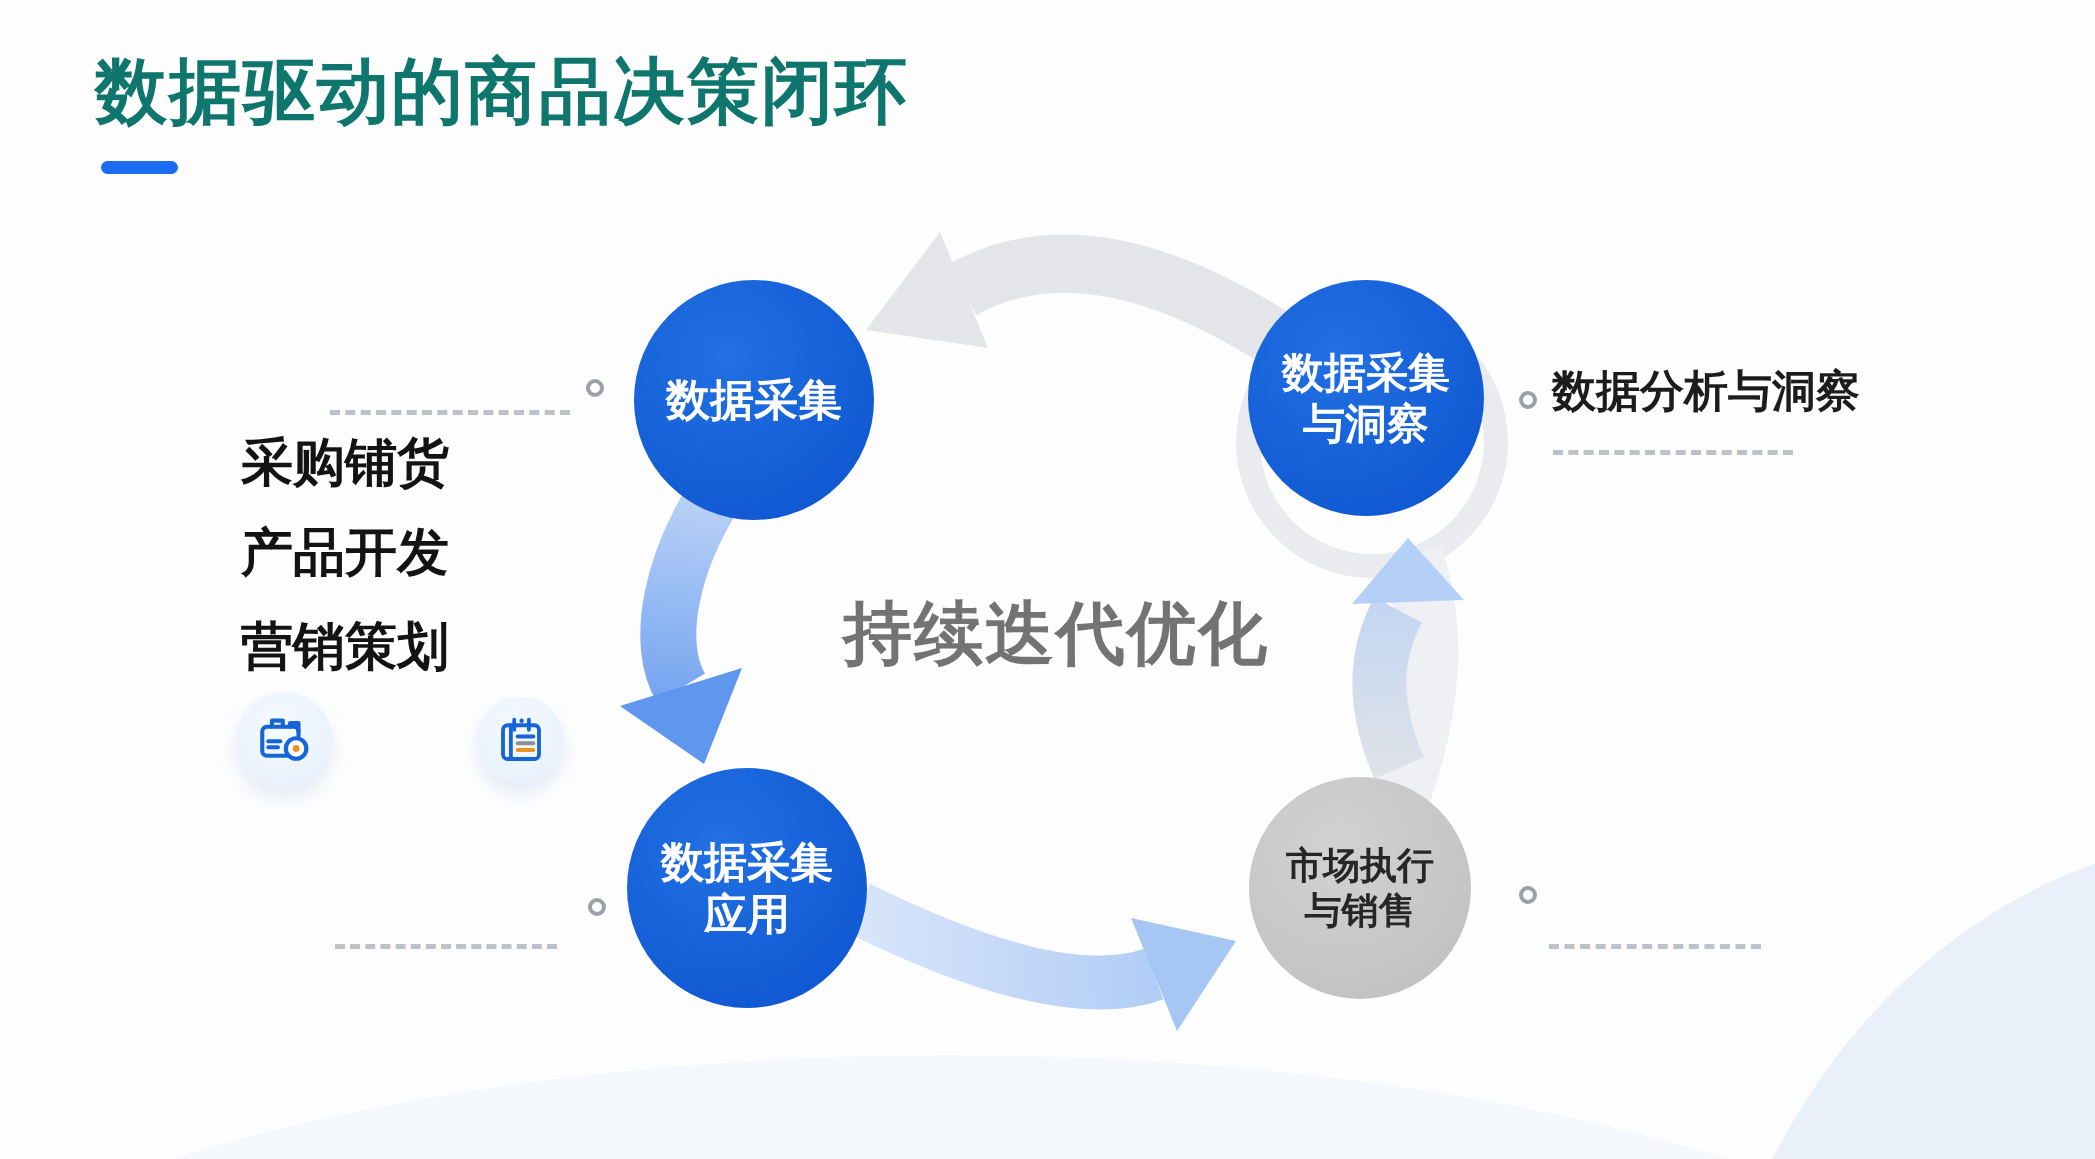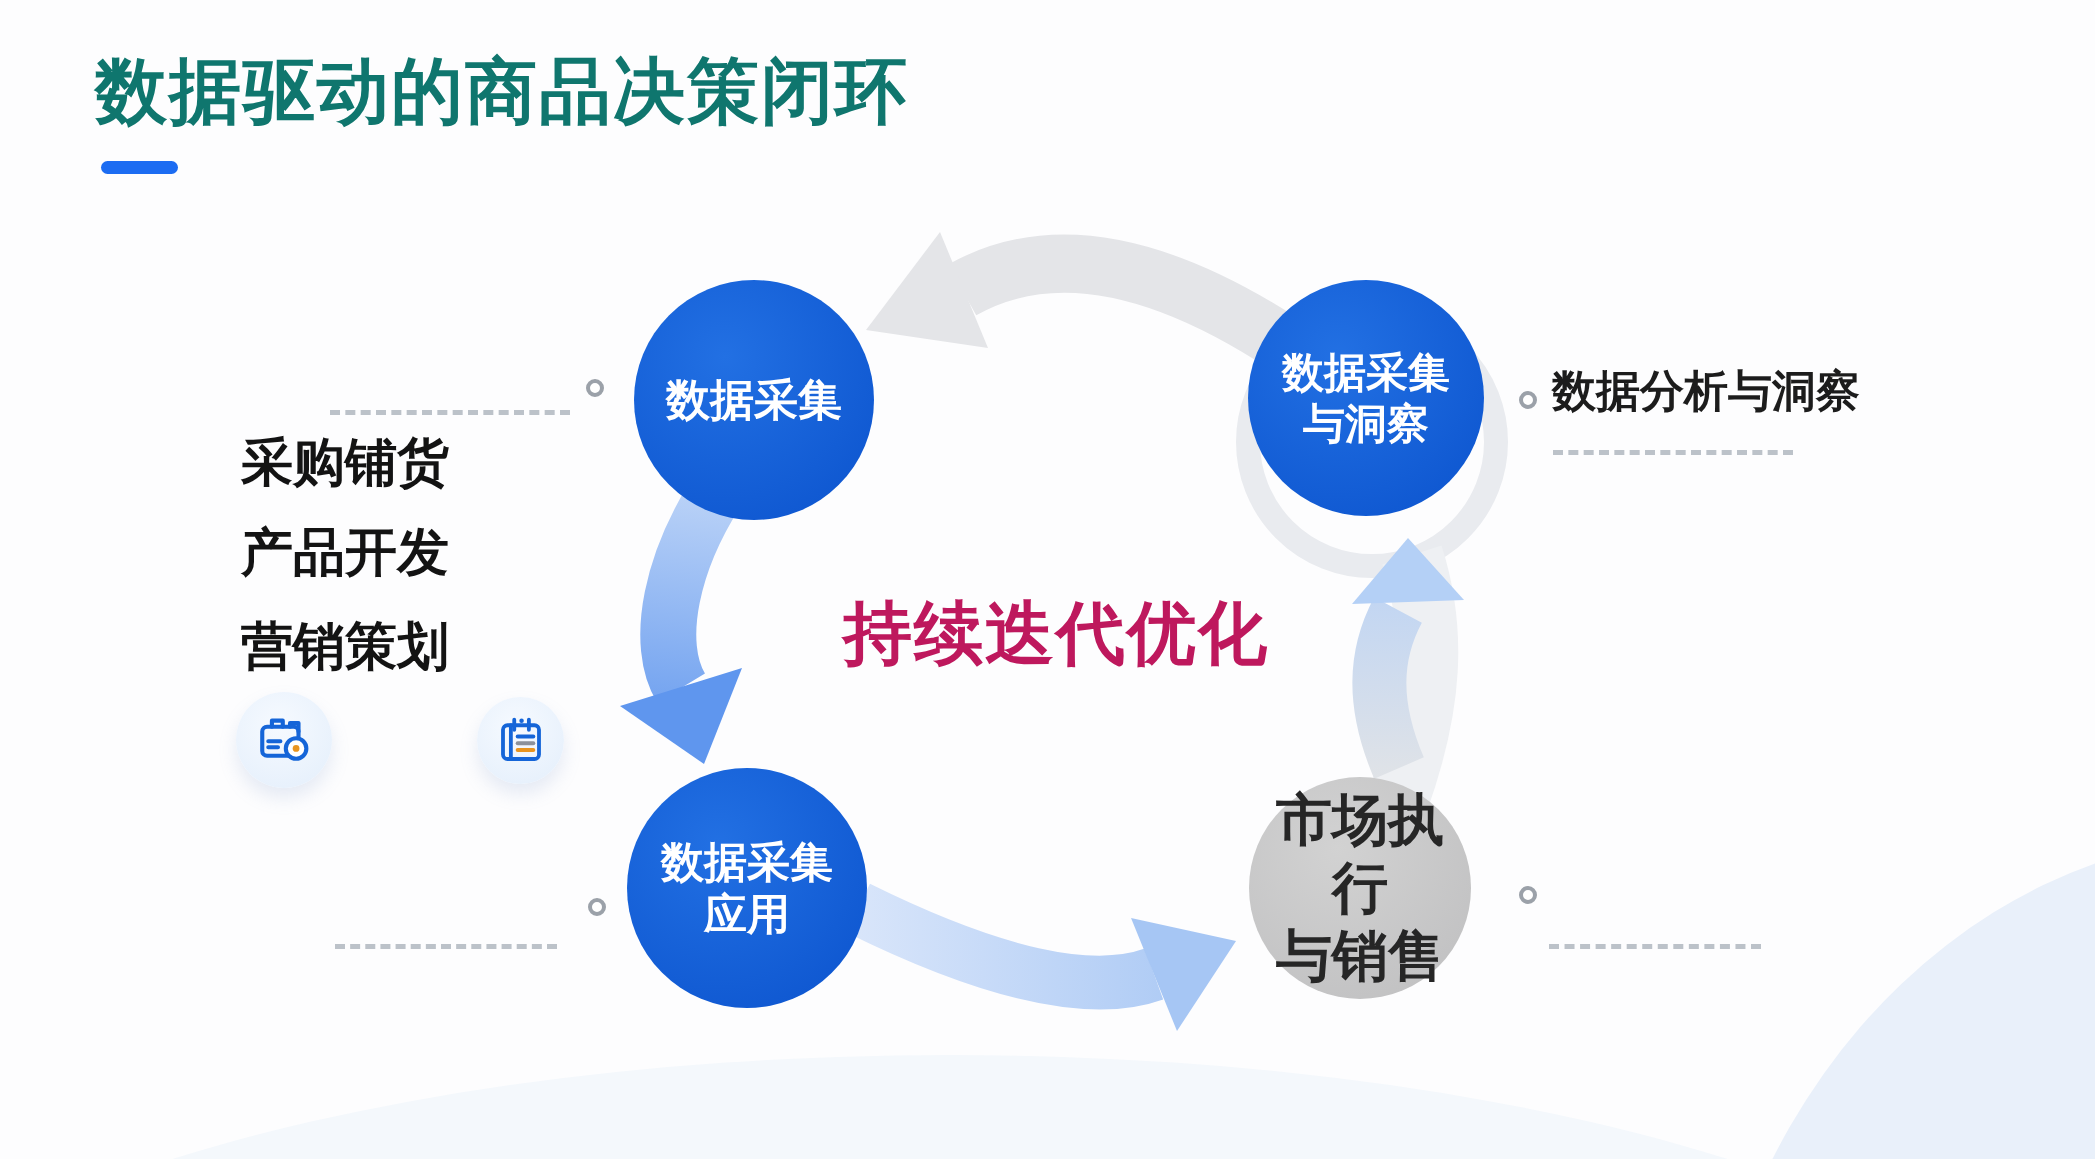--- a/index.html
+++ b/index.html
@@ -9,34 +9,34 @@
     font-family:"Liberation Sans","DejaVu Sans",sans-serif;
     color:#171717;
   }
   .abs{position:absolute;}
   
   .deco{left:0;top:0;z-index:1;}
   
   .title{left:95px;top:44px;font-size:72px;font-weight:900;letter-spacing:2px;color:#0f766e;z-index:3;}
   .title-dash{left:101px;top:161px;width:77px;height:13px;border-radius:7px;background:#1c6cf2;z-index:3;}
   
-  .center-label{left:843px;top:588px;font-size:69px;font-weight:900;color:#be185d;letter-spacing:2px;z-index:3;}
+  .center-label{left:843px;top:588px;font-size:69px;font-weight:900;color:#737373;letter-spacing:2px;z-index:3;}
   
   .node{border-radius:50%;display:flex;align-items:center;justify-content:center;text-align:center;z-index:2;}
   .node .lbl{font-weight:800;line-height:1.22;}
   .node-blue{background:radial-gradient(circle at 38% 32%,#2270e3,#1059d2 78%);}
   .node-blue .lbl{color:#fff;}
   .node-a{left:634px;top:280px;width:240px;height:240px;align-items:center;}
   .node-a .lbl{font-size:44px;}
   .node-b{left:1248px;top:280px;width:236px;height:236px;}
   .node-b .lbl{font-size:42px;}
   .node-c{left:627px;top:768px;width:240px;height:240px;}
   .node-c .lbl{font-size:43px;}
   .node-d{left:1249px;top:777px;width:222px;height:222px;background:radial-gradient(circle at 40% 32%,#d2d2d2,#c2c2c3 80%);}
-  .node-d .lbl{font-size:56px;color:#262626;}
+  .node-d .lbl{font-size:37px;color:#262626;}
   .line{display:block;}
   
   .side-label{z-index:3;color:#1c1c1c;}
   .lh{font-size:44px;font-weight:600;}
   .lb{font-size:52px;font-weight:900;color:#131313;}
   .dash-line{height:0;border-top:5px dashed #bcc2c9;z-index:3;}
   .bullet{width:18px;height:18px;border-radius:50%;background:#fff;border:4.5px solid #9ba1a9;box-sizing:border-box;z-index:3;}
   
   .badge{border-radius:50%;background:radial-gradient(circle at 45% 35%,#f6faff,#e3eefb);
          box-shadow:0 10px 18px rgba(120,150,200,.18);display:flex;align-items:center;justify-content:center;z-index:3;}

